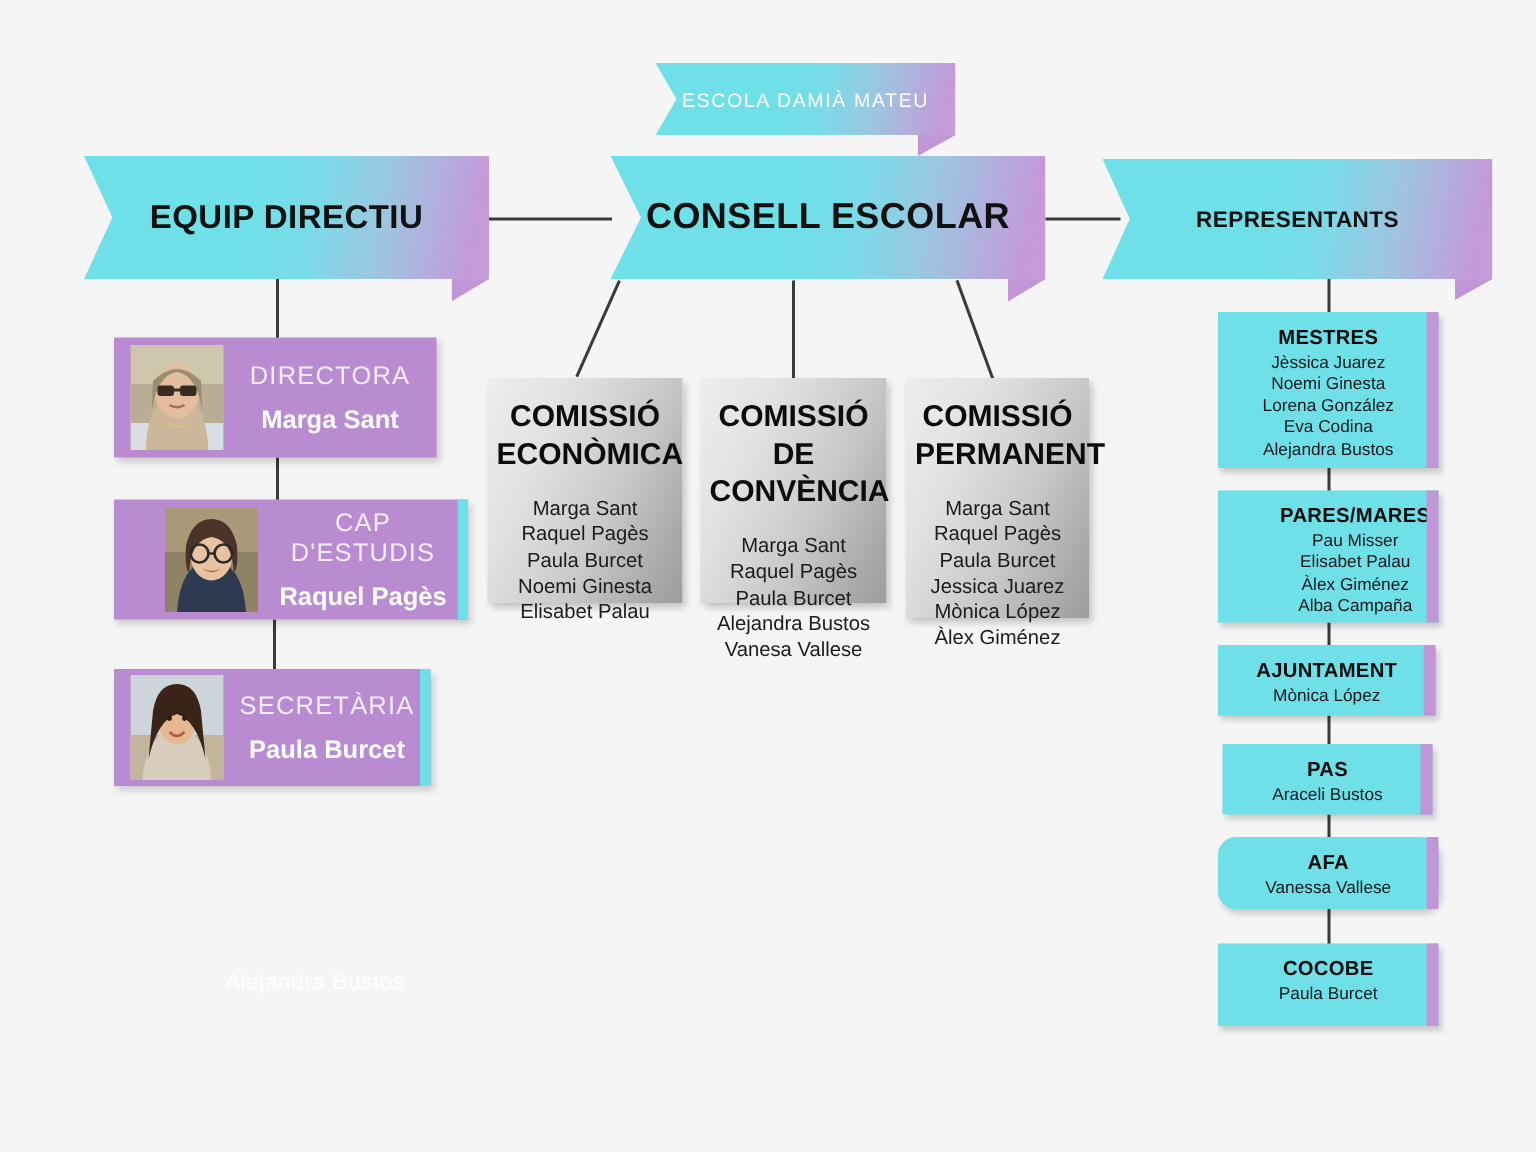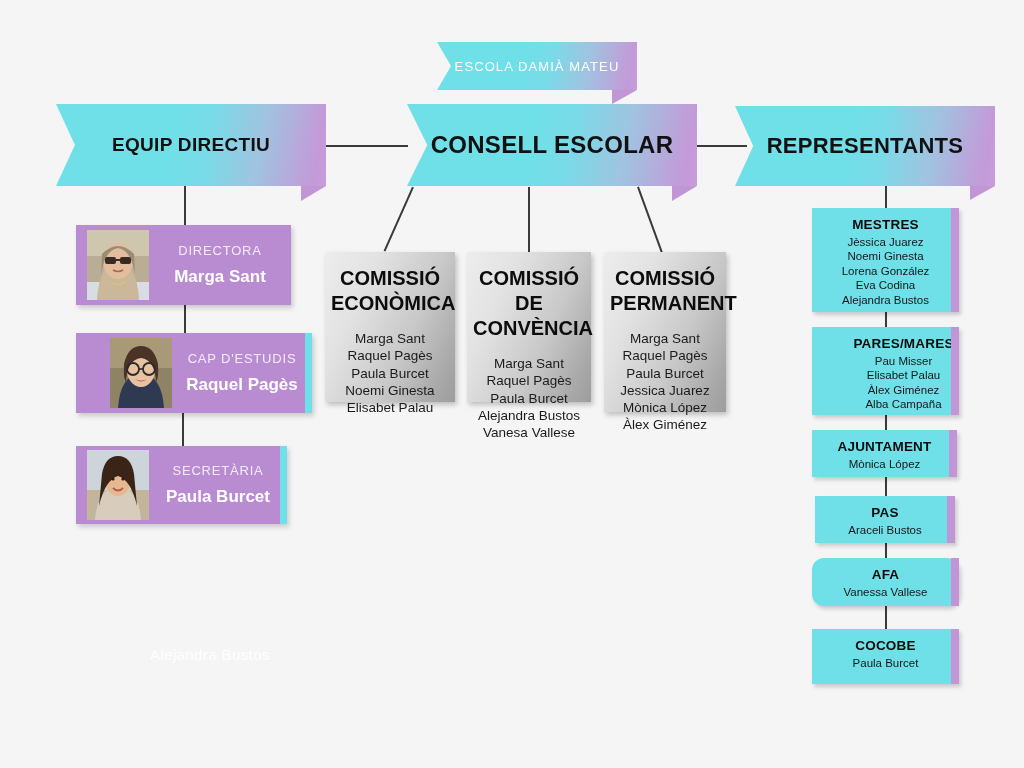--- a/index.html
+++ b/index.html
@@ -70,35 +70,35 @@
   }
   #fold-school {
     left: 612px; top: 78px;
     width: 25px; height: 14px;
   }
 
   #banner-equip {
     left: 56px; top: 92px;
     width: 270px; height: 82px;
   }
-  #banner-equip .banner-label { font-size: 19px; }
+  #banner-equip .banner-label { font-size: 22px; }
   #fold-equip { left: 301px; top: 174px; width: 25px; height: 15px; }
 
   #banner-consell {
     left: 407px; top: 92px;
     width: 290px; height: 82px;
   }
   #banner-consell .banner-label { font-size: 24px; }
   #fold-consell { left: 672px; top: 174px; width: 25px; height: 15px; }
 
   #banner-repre {
     left: 735px; top: 94px;
     width: 260px; height: 80px;
   }
-  #banner-repre .banner-label { font-size: 22px; }
+  #banner-repre .banner-label { font-size: 15px; }
   #fold-repre { left: 970px; top: 174px; width: 25px; height: 14px; }
 
   
   .person-card {
     position: absolute;
     background: #b98cd2;
     display: flex;
     align-items: center;
     box-shadow: 2px 3px 5px rgba(0,0,0,0.18);
   }
@@ -117,21 +117,21 @@
     overflow: hidden;
     position: relative;
   }
   .person-text {
     flex: 1;
     text-align: center;
     padding: 0 10px;
   }
   .person-role {
     color: #f3ecf8;
-    font-size: 13px;
+    font-size: 17px;
     letter-spacing: 0.8px;
     margin-bottom: 9px;
   }
   .person-name {
     color: #ffffff;
     font-size: 17px;
     font-weight: bold;
   }
 
   #card-directora { left: 76px; top: 213px; width: 215px; height: 80px; }

